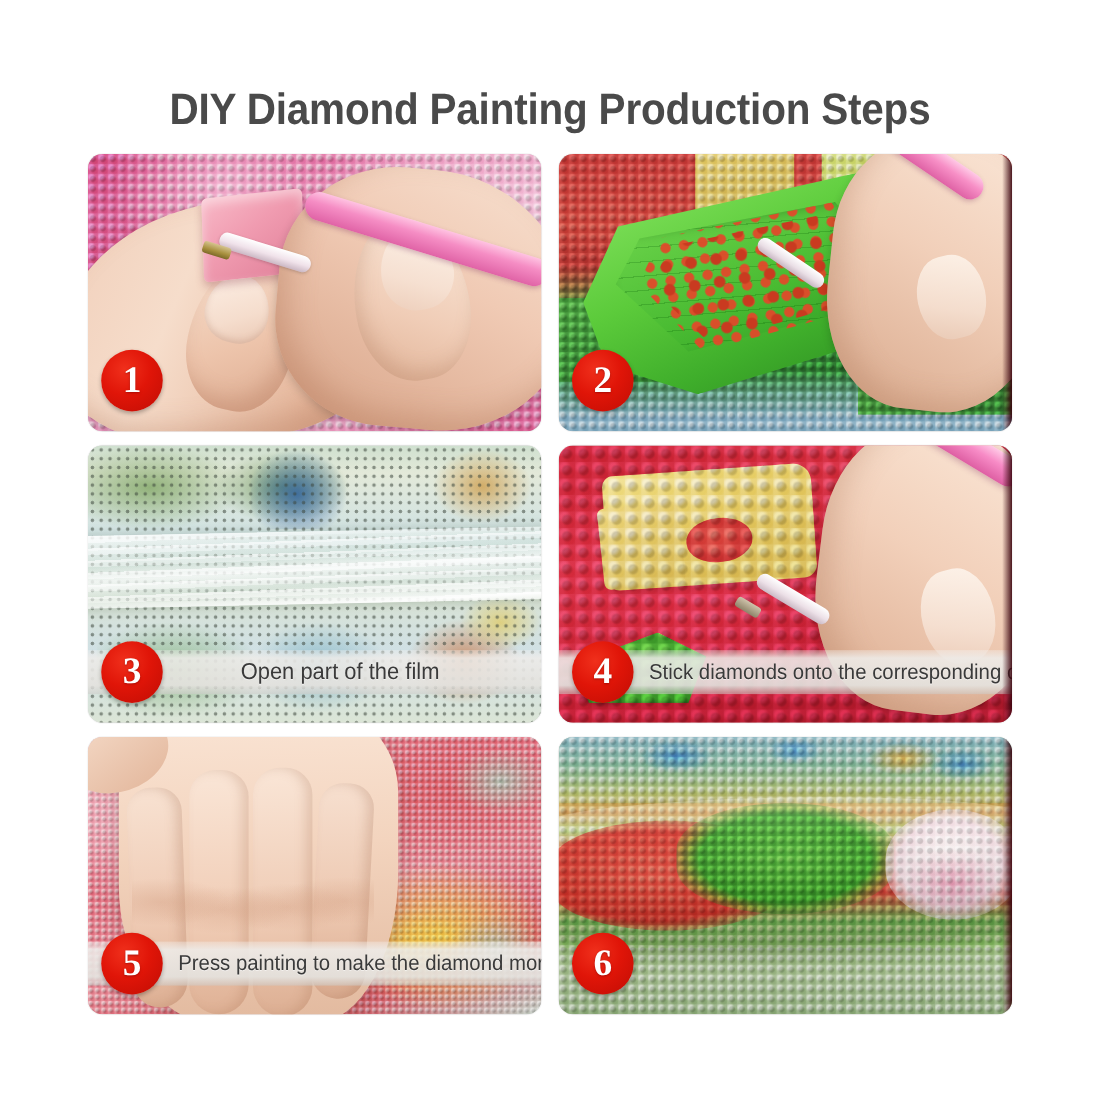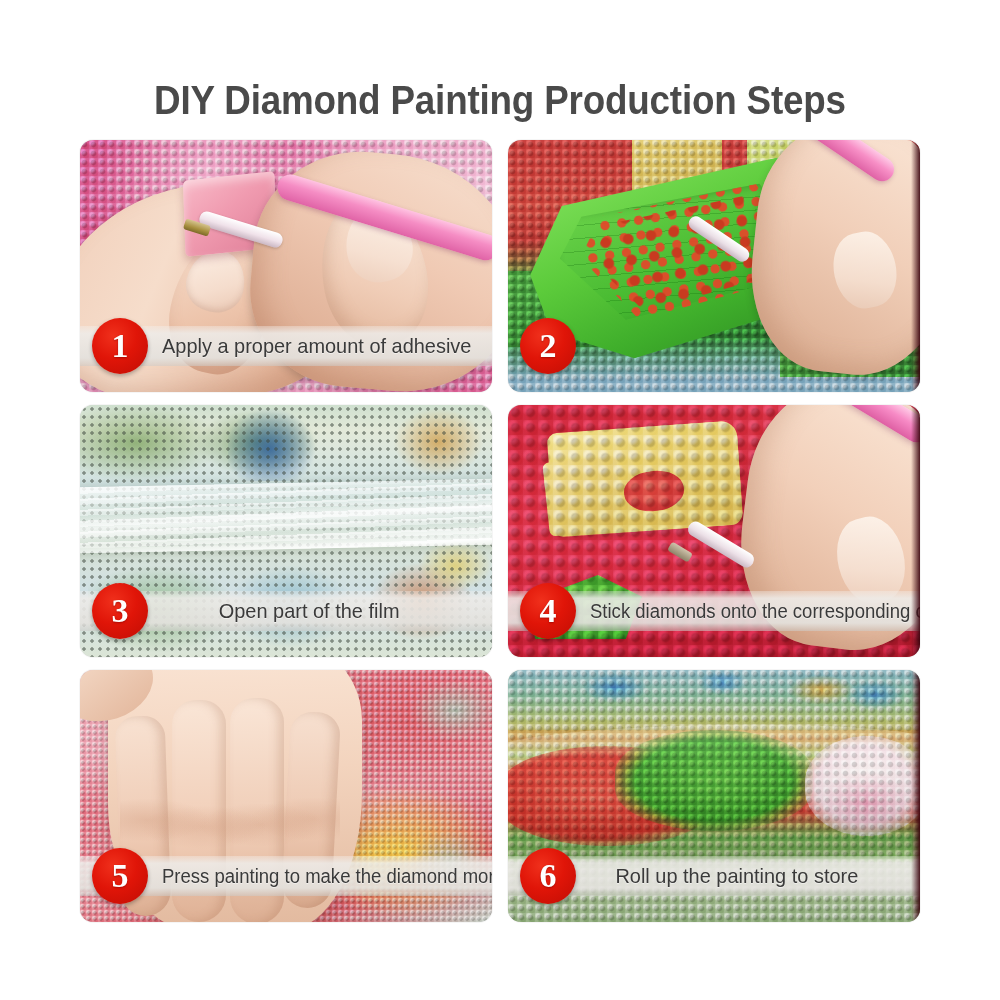--- a/index.html
+++ b/index.html
@@ -506,23 +506,20 @@
       <div class="p1-thumb-l"></div>
       <div class="p1-nail-l"></div>
       <div class="p1-glue"></div>
       <div class="p1-hand-r"></div>
       <div class="p1-thumb-r"></div>
       <div class="p1-nail-r"></div>
       <div class="p1-pen"></div>
       <div class="p1-pen-tip"></div>
       <div class="p1-pen-metal"></div>
     </div>
-    <div class="caption">
-      <div class="cap-text">Apply a proper amount of adhesive</div>
-    </div>
     <div class="badge">
       <span>1</span>
     </div>
   </div>
 
   <div class="panel edge-right">
     <div class="photo">
       <div class="p2-bg"></div>
       <div class="p2-patch-a"></div>
       <div class="p2-patch-b"></div>
@@ -621,21 +618,18 @@
       <div class="p6-blue3"></div>
       <div class="p6-orange"></div>
       <div class="p6-red"></div>
       <div class="p6-green"></div>
       <div class="p6-white"></div>
       <div class="p6-pinkflower"></div>
       <div class="p6-bottom"></div>
       <div class="beads"></div>
       <div class="p6-roll"></div>
     </div>
-    <div class="caption center">
-      <div class="cap-text">Roll up the painting to store</div>
-    </div>
     <div class="badge">
       <span>6</span>
     </div>
   </div>
 
 </div>
 
 </body></html>

